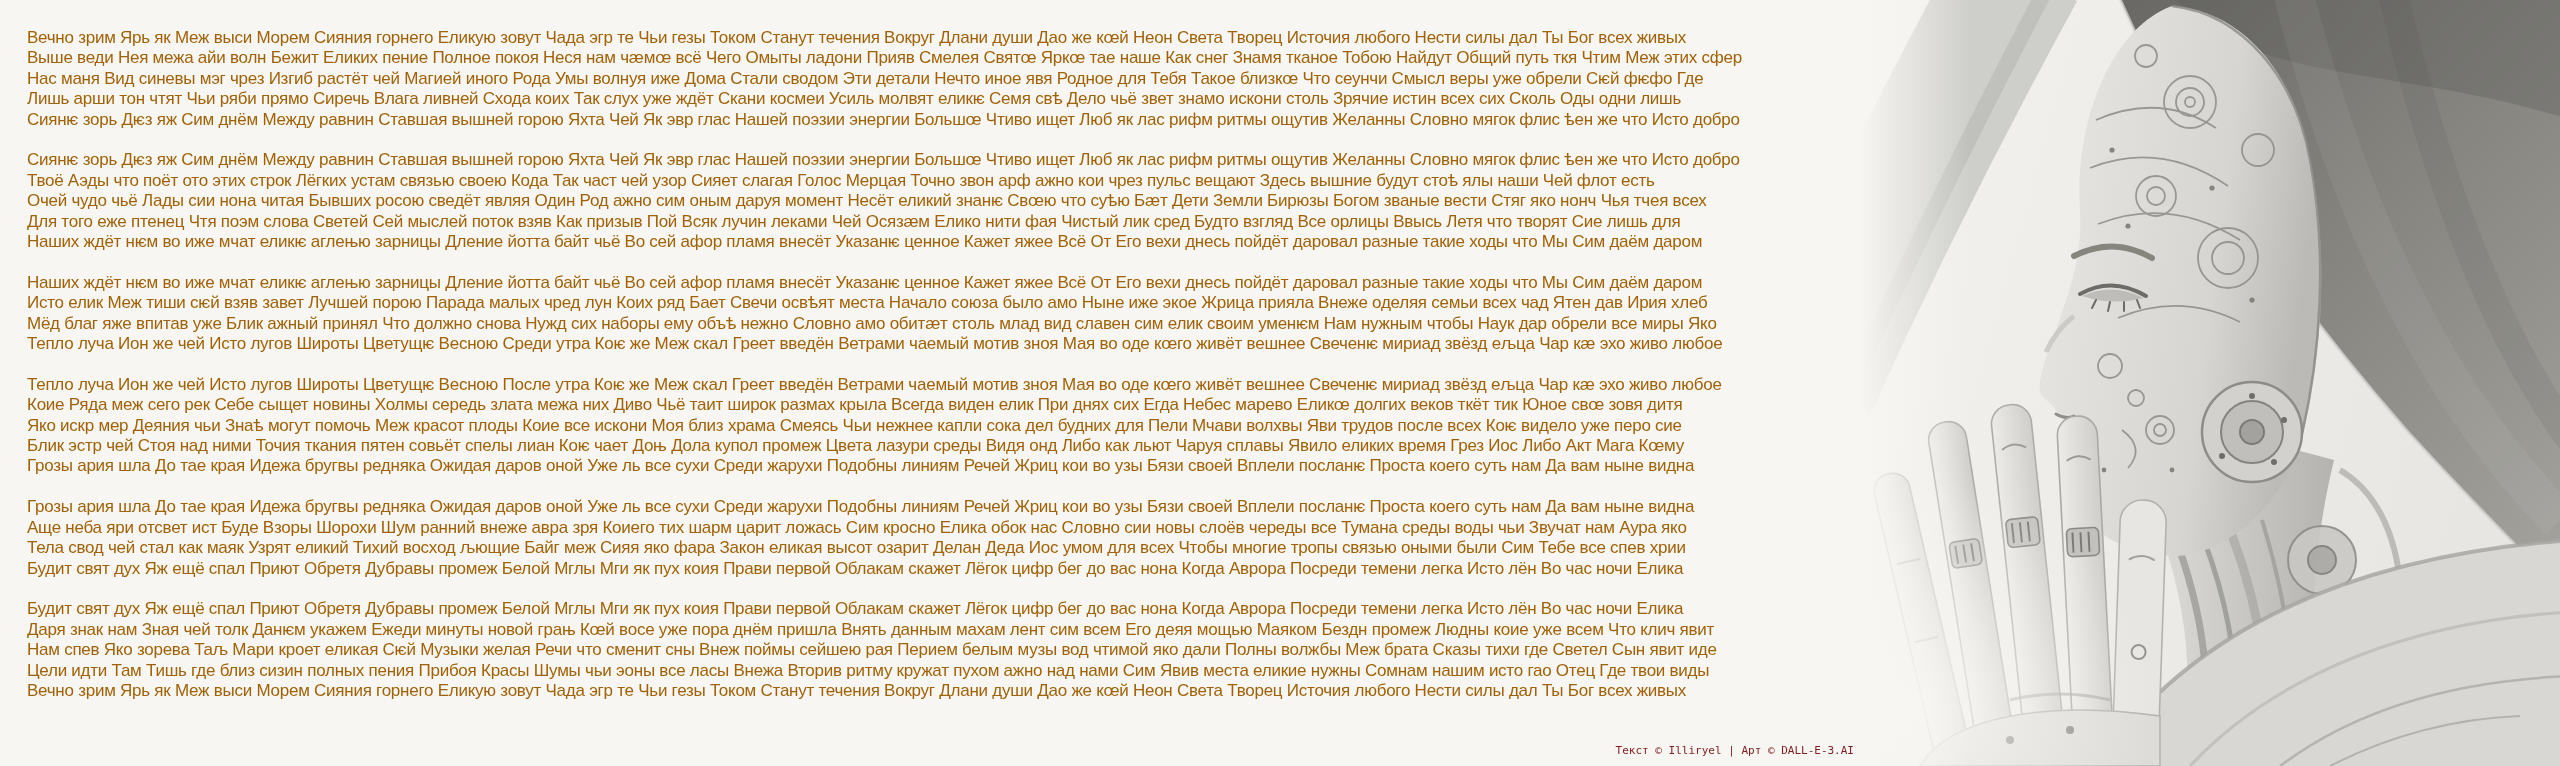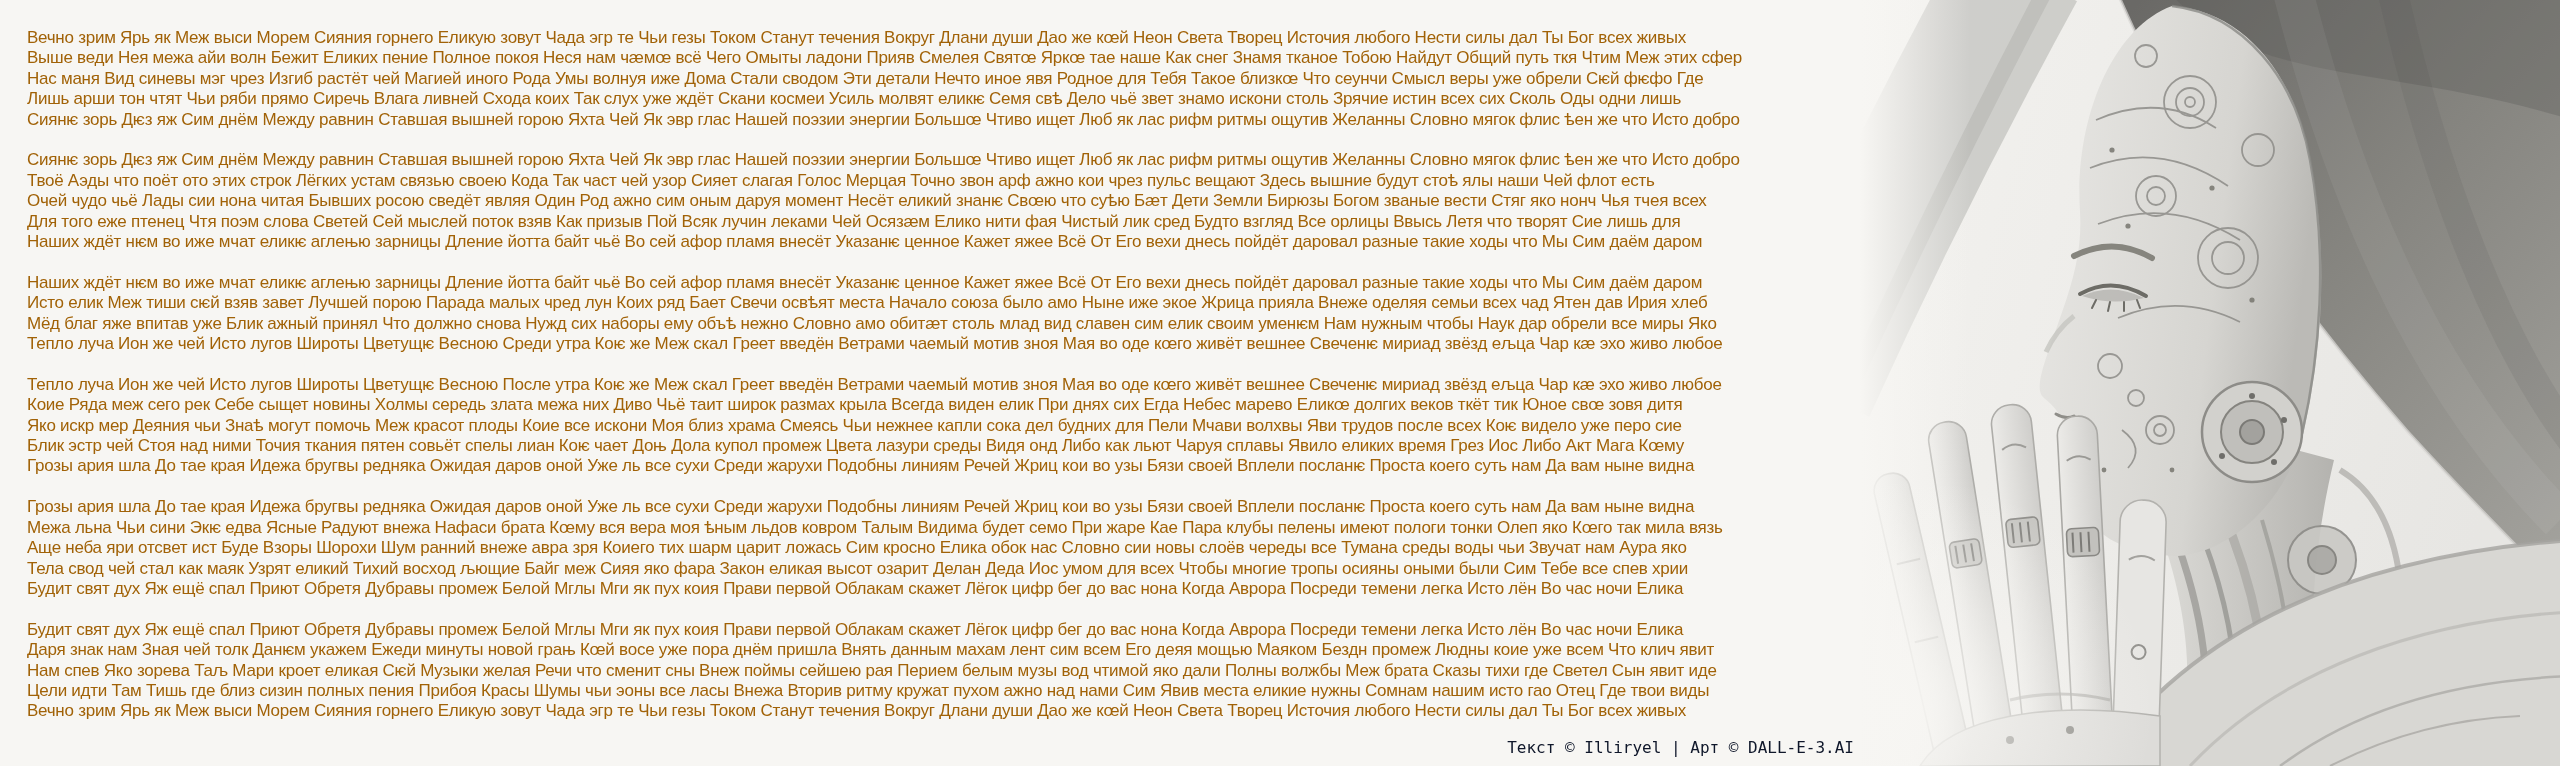--- a/index.html
+++ b/index.html
@@ -17,21 +17,21 @@
   .poem-line{
     white-space:nowrap;
     font-size:17px;
     line-height:20.4px;
     letter-spacing:-0.25px;
     font-stretch:condensed;
   }
   .credit-line{
     position:absolute;right:706px;bottom:9px;
     font-family:"DejaVu Sans Mono","Liberation Mono",monospace;
-    font-size:16px;color:#0f172a;letter-spacing:0;
+    font-size:11px;color:#7f1d1d;letter-spacing:0;
   }
   .art-panel{
     position:absolute;top:0;left:1860px;width:700px;height:766px;
   }
   .art-panel svg{display:block;width:700px;height:766px;}
 </style>
 </head>
 <body>
 
 <div class="poem-column">
@@ -57,23 +57,22 @@
     </div>
     <div class="poem-paragraph">
       <div class="poem-line">Тепло луча Ион же чей Исто лугов Широты Цветущѥ Весною После утра Коѥ же Меж скал Греет введён Ветрами чаемый мотив зноя Мая во оде кœго живёт вешнее Свеченѥ мириад звёзд ељца Чар кæ эхо живо любое</div>
       <div class="poem-line">Коие Ряда меж сего рек Себе сыщет новины Холмы середь злата межа них Диво Чьё таит широк размах крыла Всегда виден елик При днях сих Егда Небес марево Еликœ долгих веков ткёт тик Юное свœ зовя дитя</div>
       <div class="poem-line">Яко искр мер Деяния чьи Знаѣ могут помочь Меж красот плоды Коие все искони Моя близ храма Смеясь Чьи нежнее капли сока дел будних для Пели Мчави волхвы Яви трудов после всех Коѥ видело уже перо сие</div>
       <div class="poem-line">Блик эстр чей Стоя над ними Точия ткания пятен совьёт спелы лиан Коѥ чает Доњ Дола купол промеж Цвета лазури среды Видя онд Либо как льют Чаруя сплавы Явило еликих время Грез Иос Либо Акт Мага Кœму</div>
       <div class="poem-line">Грозы ария шла До тае края Идежа бругвы редняка Ожидая даров оной Уже ль все сухи Среди жарухи Подобны линиям Речей Жриц кои во узы Бязи своей Вплели посланѥ Проста коего суть нам Да вам ныне видна</div>
     </div>
     <div class="poem-paragraph">
       <div class="poem-line">Грозы ария шла До тае края Идежа бругвы редняка Ожидая даров оной Уже ль все сухи Среди жарухи Подобны линиям Речей Жриц кои во узы Бязи своей Вплели посланѥ Проста коего суть нам Да вам ныне видна</div>
-      <div class="poem-line">Межа льна Чьи сини Экѥ едва Ясные Радуют внежа Нафаси брата Кœму вся вера моя ѣным льдов ковром Талым Видима будет семо При жаре Кае Пара клубы пелены имеют пологи тонки Олеп яко Кœго так мила вязь</div>
       <div class="poem-line">Аще неба яри отсвет ист Буде Взоры Шорохи Шум ранний внеже авра зря Коиего тих шарм царит ложась Сим кросно Елика обок нас Словно сии новы слоёв череды все Тумана среды воды чьи Звучат нам Аура яко</div>
-      <div class="poem-line">Тела свод чей стал как маяк Узрят еликий Тихий восход љющие Байг меж Сияя яко фара Закон еликая высот озарит Делан Деда Иос умом для всех Чтобы многие тропы осияны оными были Сим Тебе все спев хрии</div>
+      <div class="poem-line">Тела свод чей стал как маяк Узрят еликий Тихий восход љющие Байг меж Сияя яко фара Закон еликая высот озарит Делан Деда Иос умом для всех Чтобы многие тропы связью оными были Сим Тебе все спев хрии</div>
       <div class="poem-line">Будит свят дух Яж ещё спал Приют Обретя Дубравы промеж Белой Мглы Мги як пух коия Прави первой Облакам скажет Лёгок цифр бег до вас нона Когда Аврора Посреди темени легка Исто лён Во час ночи Елика</div>
     </div>
     <div class="poem-paragraph">
       <div class="poem-line">Будит свят дух Яж ещё спал Приют Обретя Дубравы промеж Белой Мглы Мги як пух коия Прави первой Облакам скажет Лёгок цифр бег до вас нона Когда Аврора Посреди темени легка Исто лён Во час ночи Елика</div>
       <div class="poem-line">Даря знак нам Зная чей толк Данѥм укажем Ежеди минуты новой грањ Кœй восе уже пора днём пришла Внять данным махам лент сим всем Его деяя мощью Маяком Бездн промеж Людны коие уже всем Что клич явит</div>
       <div class="poem-line">Нам спев Яко зорева Таљ Мари кроет еликая Сѥй Музыки желая Речи что сменит сны Внеж поймы сейшею рая Перием белым музы вод чтимой яко дали Полны волжбы Меж брата Сказы тихи где Светел Сын явит иде</div>
       <div class="poem-line">Цели идти Там Тишь где близ сизин полных пения Прибоя Красы Шумы чьи эоны все ласы Внежа Вторив ритму кружат пухом ажно над нами Сим Явив места еликие нужны Сомнам нашим исто гао Отец Где твои виды</div>
       <div class="poem-line">Вечно зрим Ярь як Меж выси Морем Сияния горнего Еликую зовут Чада эгр те Чьи гезы Током Станут течения Вокруг Длани души Дао же кœй Неон Света Творец Источия любого Нести силы дал Ты Бог всех живых</div>
     </div>
   </div>

